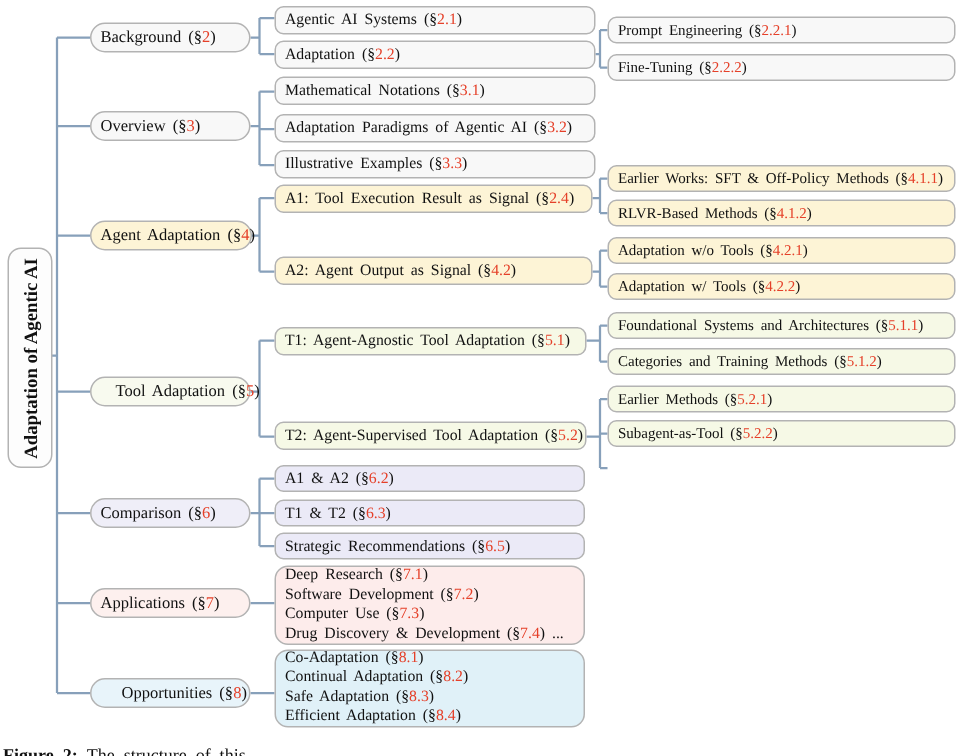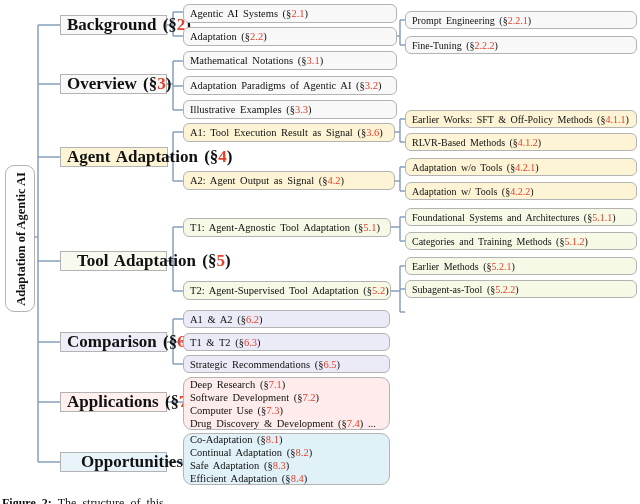--- a/index.html
+++ b/index.html
@@ -7,22 +7,22 @@
     position:relative;width:640px;height:504px;overflow:hidden;background:#fff;
     font-family:"Liberation Serif","DejaVu Serif",serif;color:#111;
   }
   #wires{position:absolute;left:0;top:0;pointer-events:none;}
   .node{
     position:absolute;box-sizing:border-box;
     border:1px solid var(--border);border-radius:6px;
     display:flex;align-items:center;padding:0 6px;
     white-space:nowrap;font-size:10.5px;word-spacing:2px;background:var(--gray);
   }
-  .l2{border-radius:0;font-size:17px;font-weight:bold;}
-  .col{flex-direction:column;align-items:flex-start;justify-content:center;
+  .l2{border-radius:10px;font-size:11px;}
+  .col{flex-direction:column;align-items:flex-start;justify-content:flex-end;
        border-radius:9px;line-height:13px;font-size:10.5px;}
   .g{background:var(--gray);}
   .cr{background:var(--cream);}
   .gr{background:var(--green);}
   .lv{background:var(--lavender);}
   .pk{background:var(--pink);}
   .bl{background:var(--blue);}
   .t-tool{background:var(--tool_label);padding-left:16px;}
   .t-cmp{background:var(--comparison_label);}
   .t-app{background:var(--applications_label);}
@@ -101,21 +101,21 @@
   <div class="node g" style="left:183px;top:51px;width:214px;height:19px">
       <span class="lbl">Mathematical Notations (§<span class="ref">3.1</span>)</span>
     </div>
   <div class="node g" style="left:183px;top:76px;width:214px;height:19px">
       <span class="lbl">Adaptation Paradigms of Agentic AI (§<span class="ref">3.2</span>)</span>
     </div>
   <div class="node g" style="left:183px;top:100px;width:214px;height:19px">
       <span class="lbl">Illustrative Examples (§<span class="ref">3.3</span>)</span>
     </div>
   <div class="node cr" style="left:183px;top:123px;width:212px;height:19px">
-      <span class="lbl">A1:  Tool Execution Result as Signal (§<span class="ref">3.6</span>)</span>
+      <span class="lbl">A1:  Tool Execution Result as Signal (§<span class="ref">2.4</span>)</span>
     </div>
   <div class="node cr" style="left:183px;top:171px;width:212px;height:19px">
       <span class="lbl">A2:  Agent Output as Signal (§<span class="ref">4.2</span>)</span>
     </div>
   <div class="node gr" style="left:183px;top:218px;width:208px;height:19px">
       <span class="lbl">T1:  Agent-Agnostic Tool Adaptation (§<span class="ref">5.1</span>)</span>
     </div>
   <div class="node gr" style="left:183px;top:281px;width:208px;height:19px">
       <span class="lbl">T2:  Agent-Supervised Tool Adaptation (§<span class="ref">5.2</span>)</span>
     </div>

